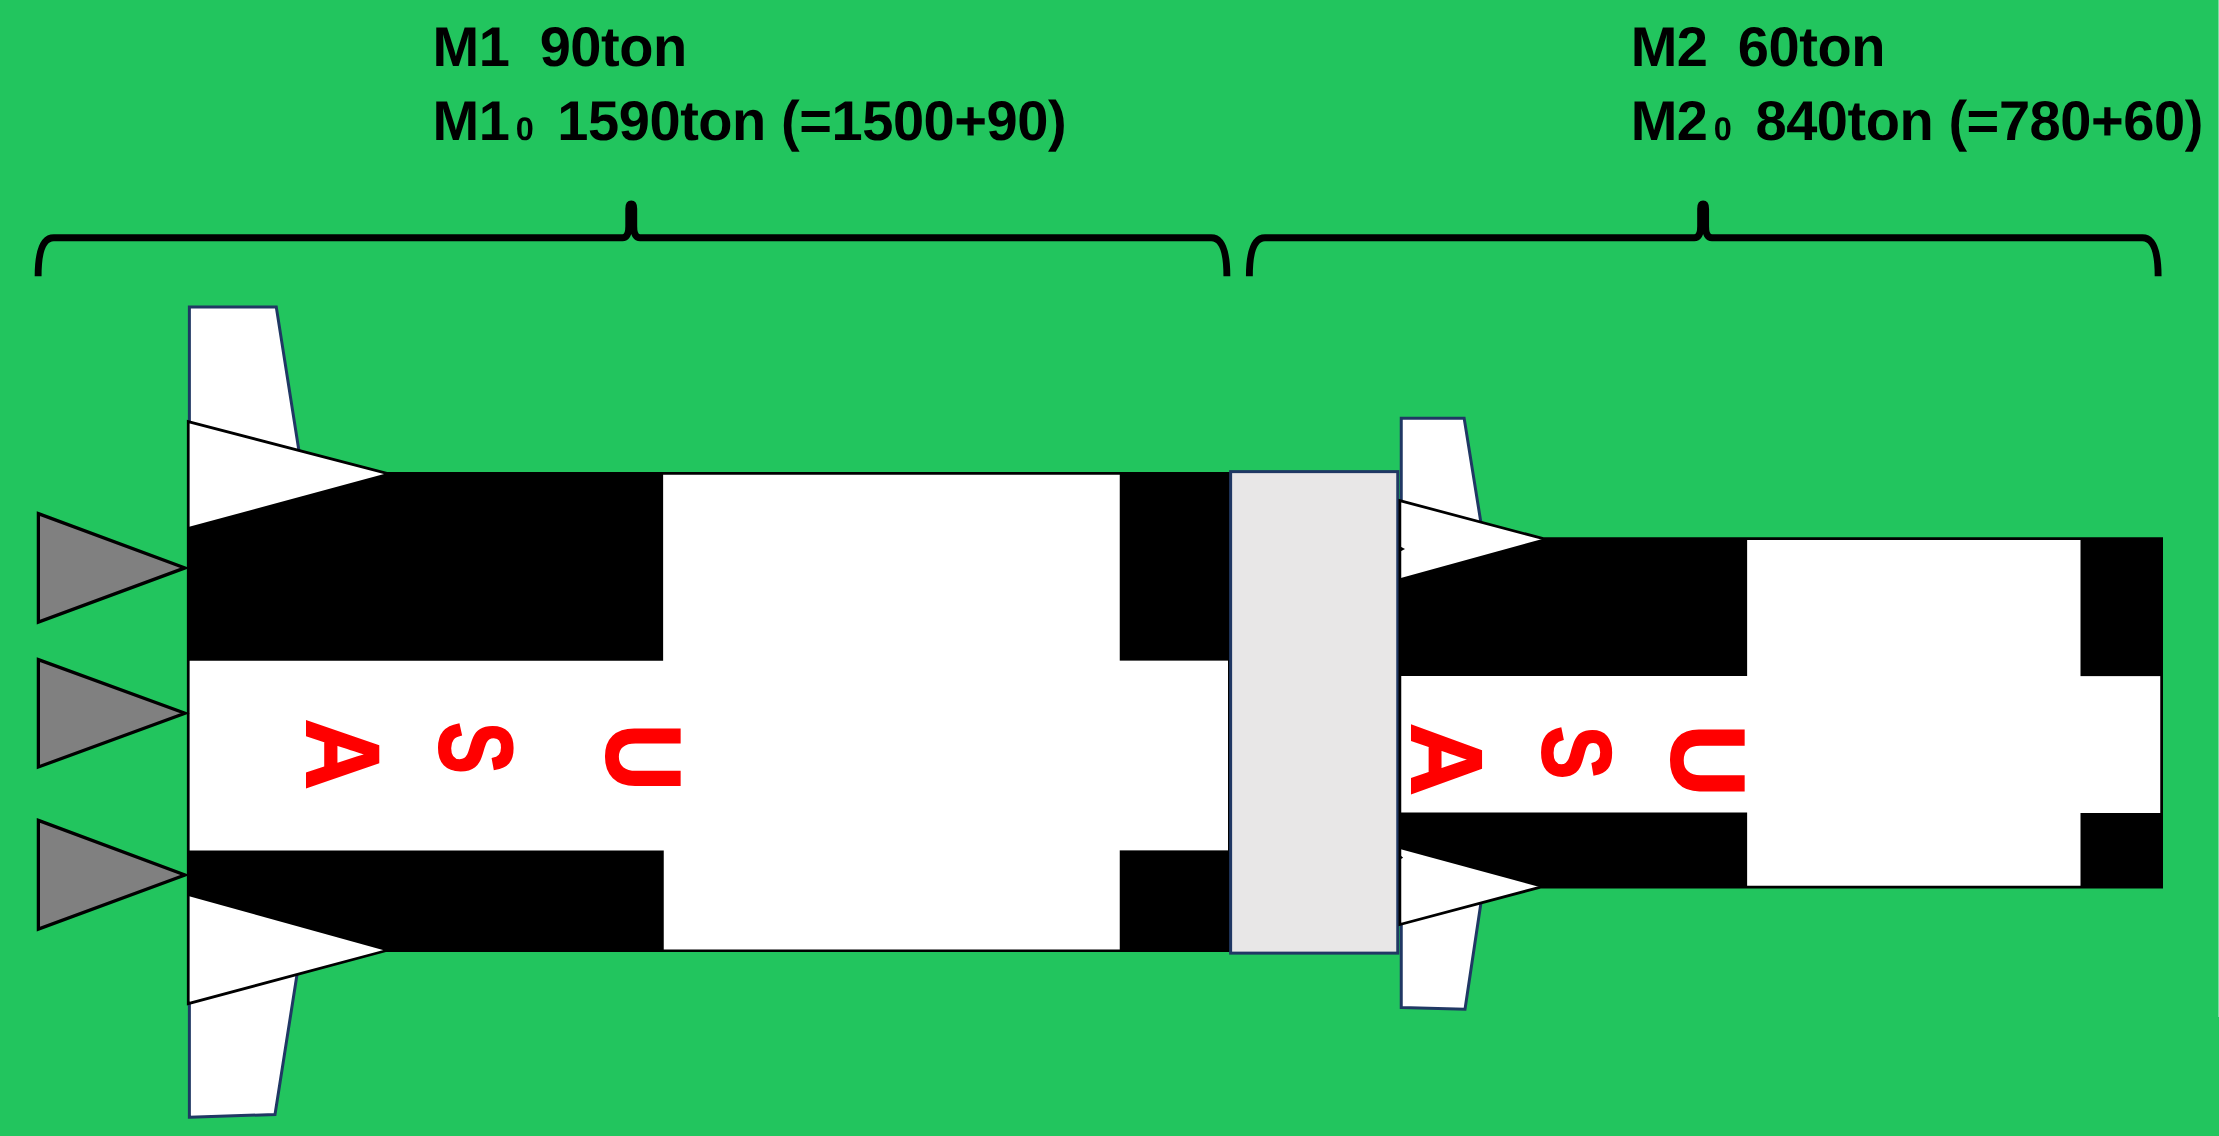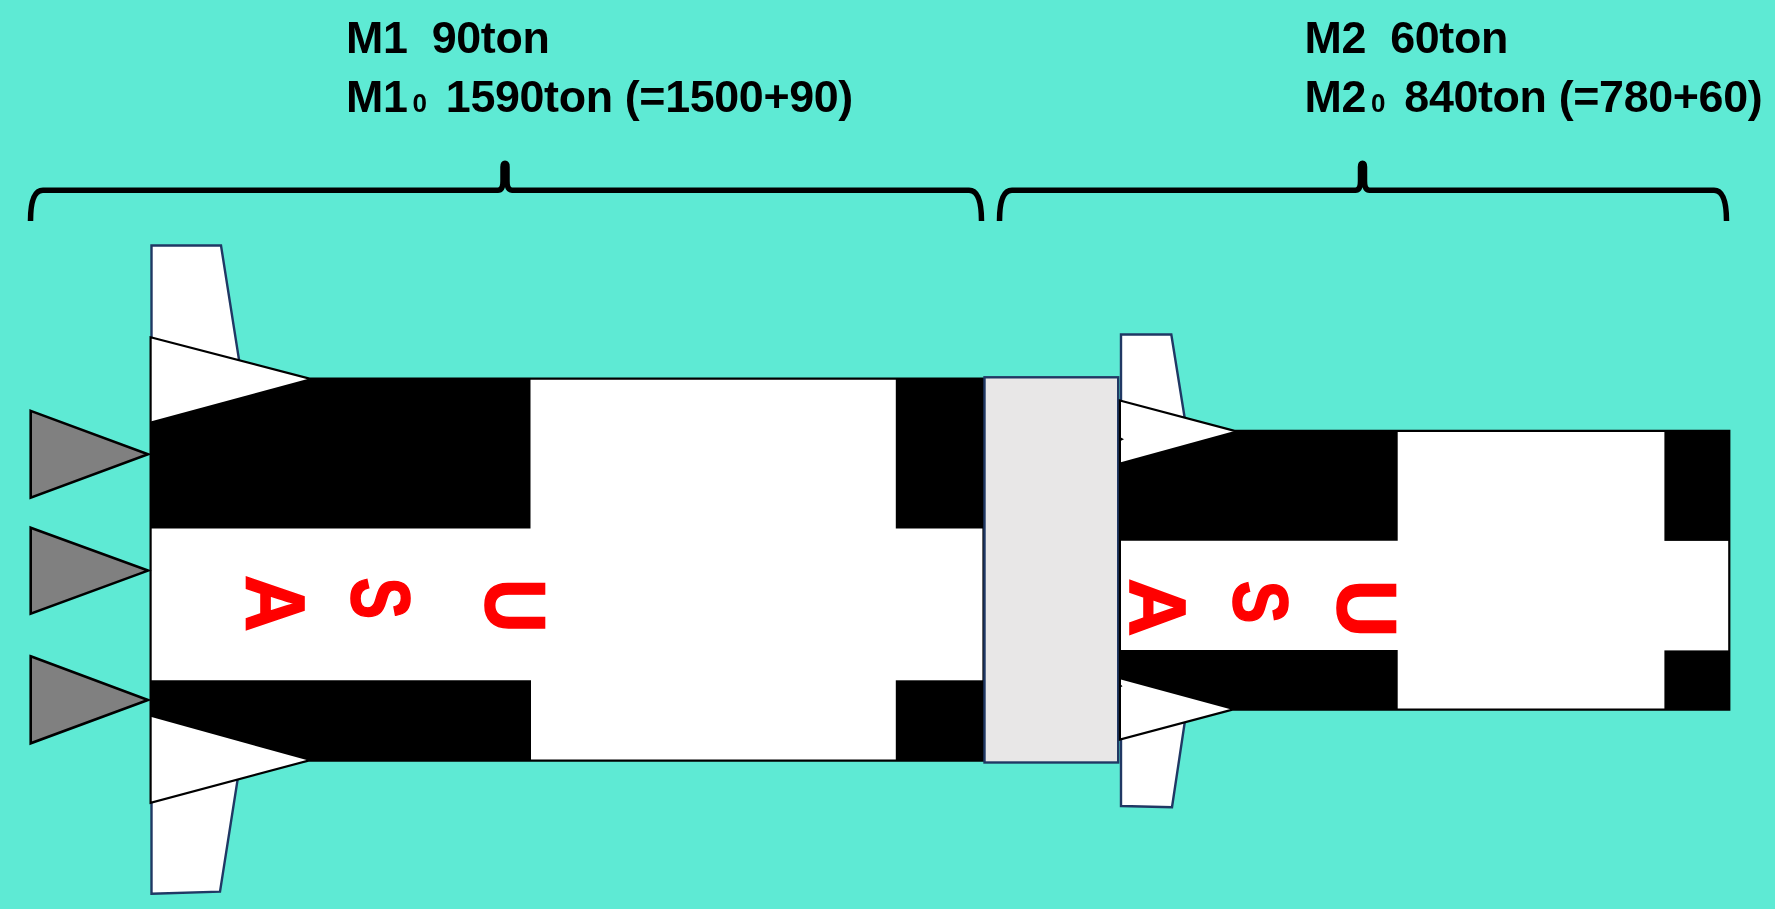--- a/index.html
+++ b/index.html
@@ -1,16 +1,16 @@
 <!DOCTYPE html>
 <html><head>
 <meta charset="utf-8">
 <style>
   html,body{margin:0;padding:0;background:#ffffff;}
-  #page{position:relative;width:1775px;height:909px;background:#5eead4;overflow:hidden;}
+  #page{position:relative;width:1775px;height:909px;background:#22c55e;overflow:hidden;}
   svg{position:absolute;top:0;left:0;}
   text{font-family:"Liberation Sans", sans-serif;font-weight:bold;}
 </style>
 </head>
 <body>
 <div id="page">
 <svg width="1775" height="909" viewBox="0 0 1775 909">
 
   <g fill="#000000" font-size="44.8px" letter-spacing="-0.35">
     <text x="346" y="53">M1&nbsp;&nbsp;90ton</text>

